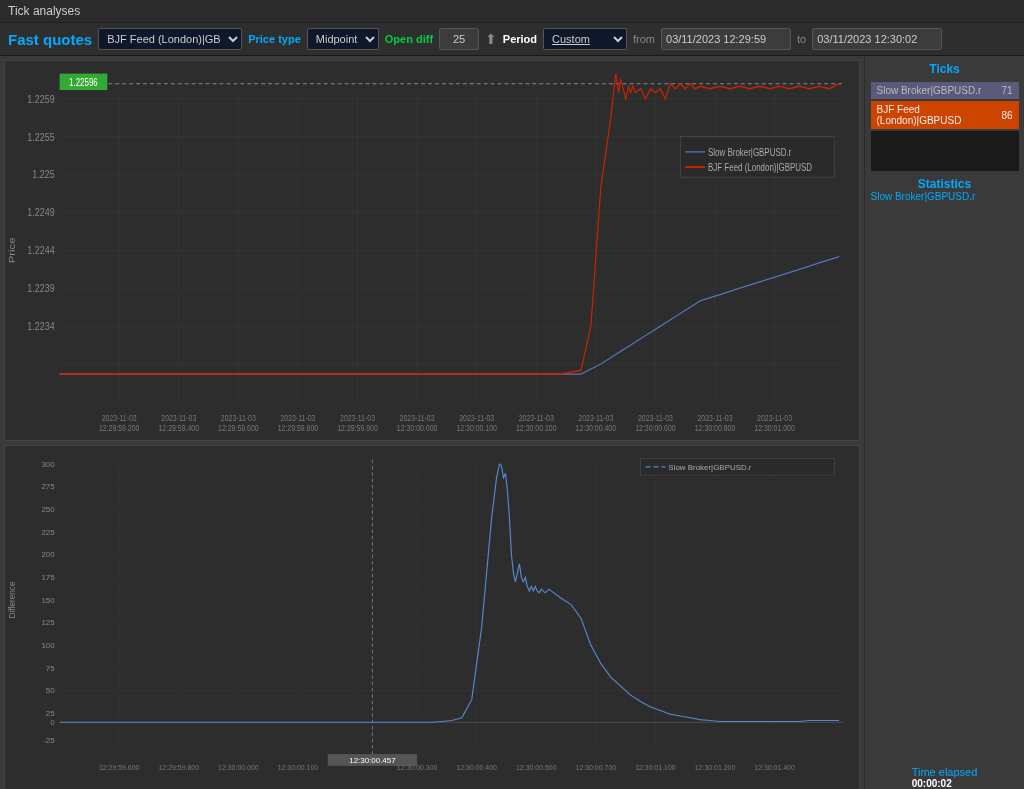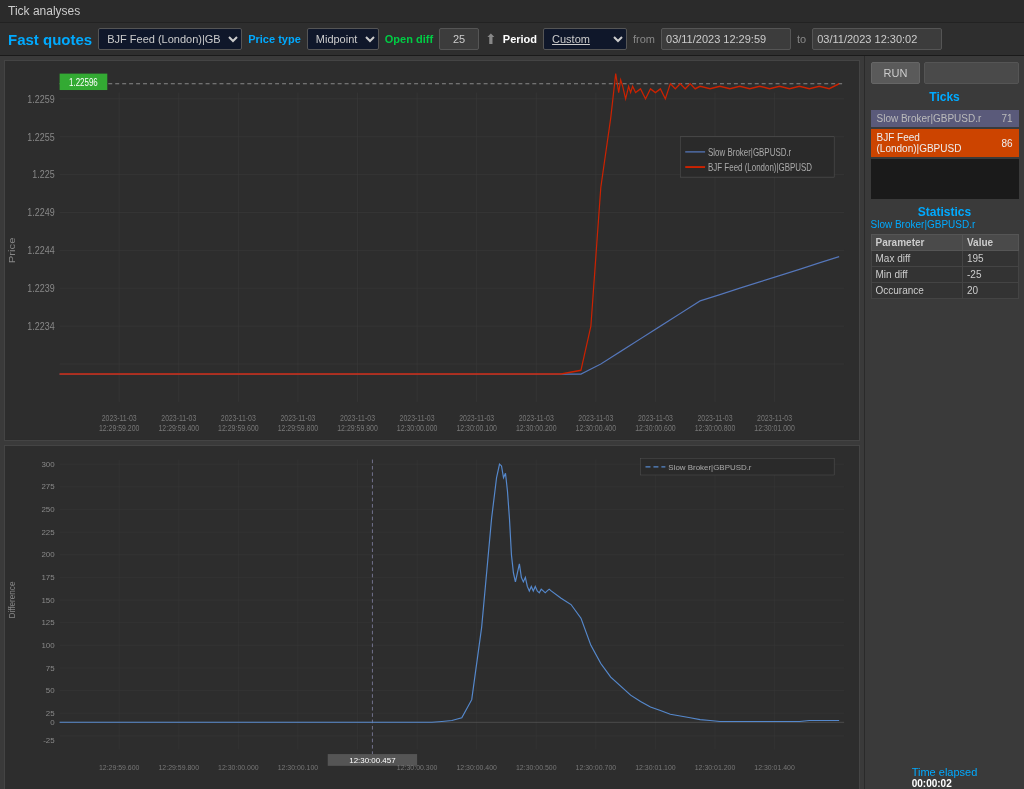--- a/index.html
+++ b/index.html
@@ -440,64 +440,38 @@
 
         <rect x="640" y="14" width="195" height="18" fill="#2a2a2a" stroke="#555" stroke-width="0.5"></rect>
         <line x1="645" y1="23" x2="665" y2="23" stroke="#5588cc" stroke-width="1.5" stroke-dasharray="5,3"></line>
         <text x="668" y="26" font-size="8" fill="#aaa">Slow Broker|GBPUSD.r</text>
       </svg>
     </div>
   </div>
 
   <div id="right-panel">
 
-    <div id="run-row">
-      <button class="run-btn">RUN</button>
-      <button class="secondary-btn">&nbsp;</button>
-    </div>
 
     <div id="ticks-section">
       <div class="panel-section-title">Ticks</div>
       <div style="height:6px;"></div>
       <div class="ticks-bar ticks-bar-slow">
         <span>Slow Broker|GBPUSD.r</span>
         <span>71</span>
       </div>
       <div class="ticks-bar ticks-bar-bjf">
         <span>BJF Feed (London)|GBPUSD</span>
         <span>86</span>
       </div>
       <div class="ticks-black"></div>
     </div>
 
     <div id="statistics-section">
       <div class="panel-section-title">Statistics</div>
       <div class="stats-subtitle">Slow Broker|GBPUSD.r</div>
-      <table class="stats-table">
-        <thead>
-          <tr>
-            <th>Parameter</th>
-            <th>Value</th>
-          </tr>
-        </thead>
-        <tbody>
-          <tr>
-            <td>Max diff</td>
-            <td>195</td>
-          </tr>
-          <tr>
-            <td>Min diff</td>
-            <td>-25</td>
-          </tr>
-          <tr>
-            <td>Occurance</td>
-            <td>20</td>
-          </tr>
-        </tbody>
-      </table>
     </div>
 
     <div id="time-elapsed-section">
       <div class="time-elapsed-label">Time elapsed</div>
       <div class="time-elapsed-value">00:00:02</div>
     </div>
   </div>
 
 </div>
 

